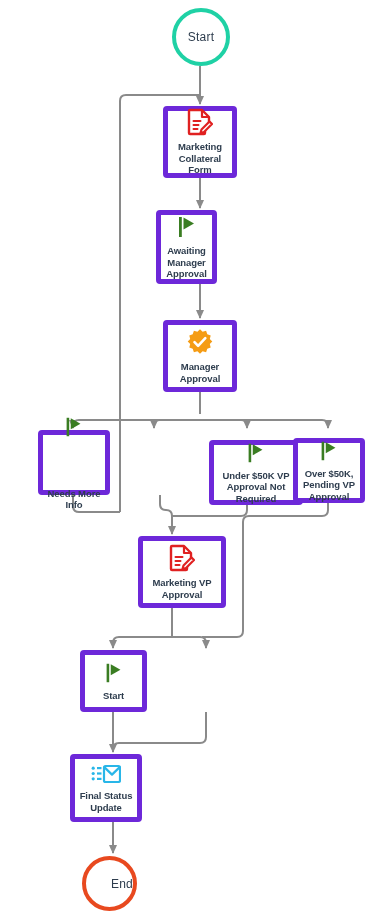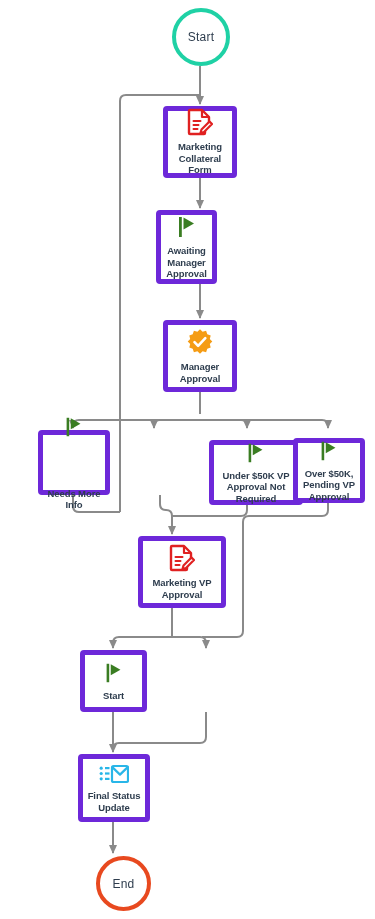--- a/index.html
+++ b/index.html
@@ -207,34 +207,34 @@
     <span class="node-icon">
       <svg width="24" height="24" viewBox="0 0 26 26">
         <rect x="5" y="3" width="2.8" height="20" fill="#3a7d22"></rect>
         <path d="M9.5 3.5 L20 9.5 L9.5 15.5 z" fill="#3a7d22"></path>
       </svg>
     </span>
     <span class="node-label">Start</span>
   </div>
 
 
-  <div class="node" id="node-final-status-update" style="left:78px; top:754px; width:72px; height:68px;">
+  <div class="node" id="node-final-status-update" style="left:70px; top:754px; width:72px; height:68px;">
     <span class="node-icon">
       <svg width="30" height="22" viewBox="0 0 30 22">
         <circle cx="2.2" cy="5.2" r="1.6" fill="#29b6e8"></circle>
         <circle cx="2.2" cy="10.5" r="1.6" fill="#29b6e8"></circle>
         <circle cx="2.2" cy="15.8" r="1.6" fill="#29b6e8"></circle>
         <rect x="6" y="4" width="4.5" height="2.2" fill="#29b6e8"></rect>
         <rect x="6" y="9.4" width="4.5" height="2.2" fill="#29b6e8"></rect>
         <rect x="6" y="14.8" width="4.5" height="2.2" fill="#29b6e8"></rect>
         <rect x="13" y="3" width="16" height="16" rx="1.5" fill="none" stroke="#29b6e8" stroke-width="2.2"></rect>
         <path d="M13.8 4.6 L21 11.6 L28.2 4.6" fill="none" stroke="#29b6e8" stroke-width="2.2" stroke-linecap="round" stroke-linejoin="round"></path>
       </svg>
     </span>
     <span class="node-label">Final Status
 Update</span>
   </div>
 
-  <div class="terminator" id="end-node" style="left:96px; top:856px; width:55px; height:55px;">
+  <div class="terminator" id="end-node" style="left:82px; top:856px; width:55px; height:55px;justify-content:flex-end;">
     <span class="terminator-label">End</span>
   </div>
 
 </div>
 
 </body></html>

